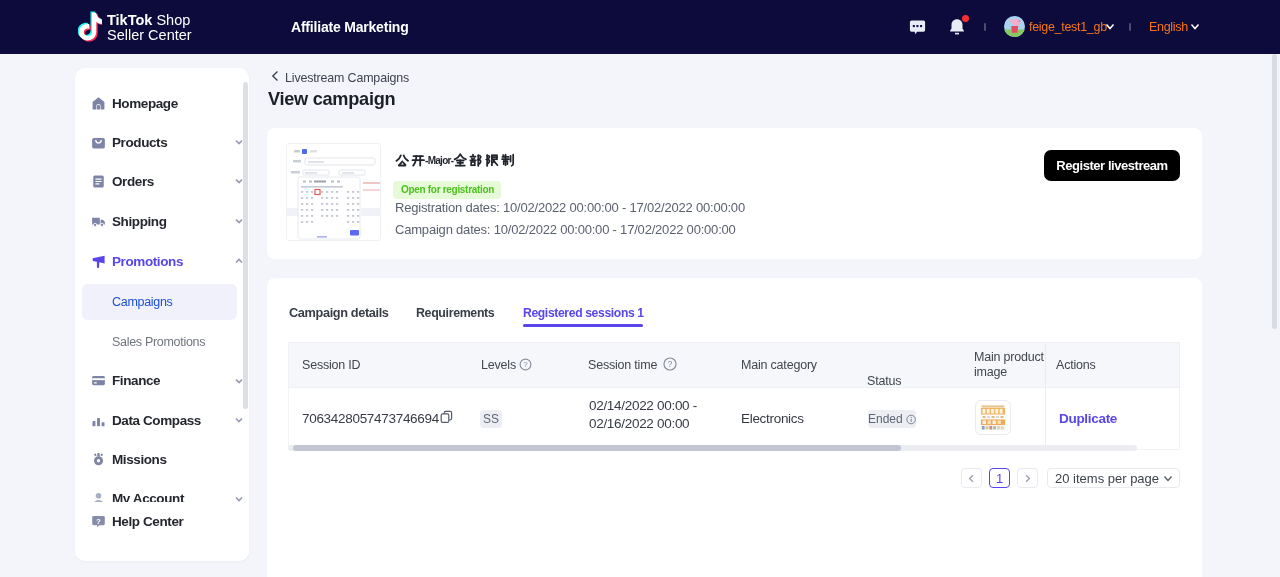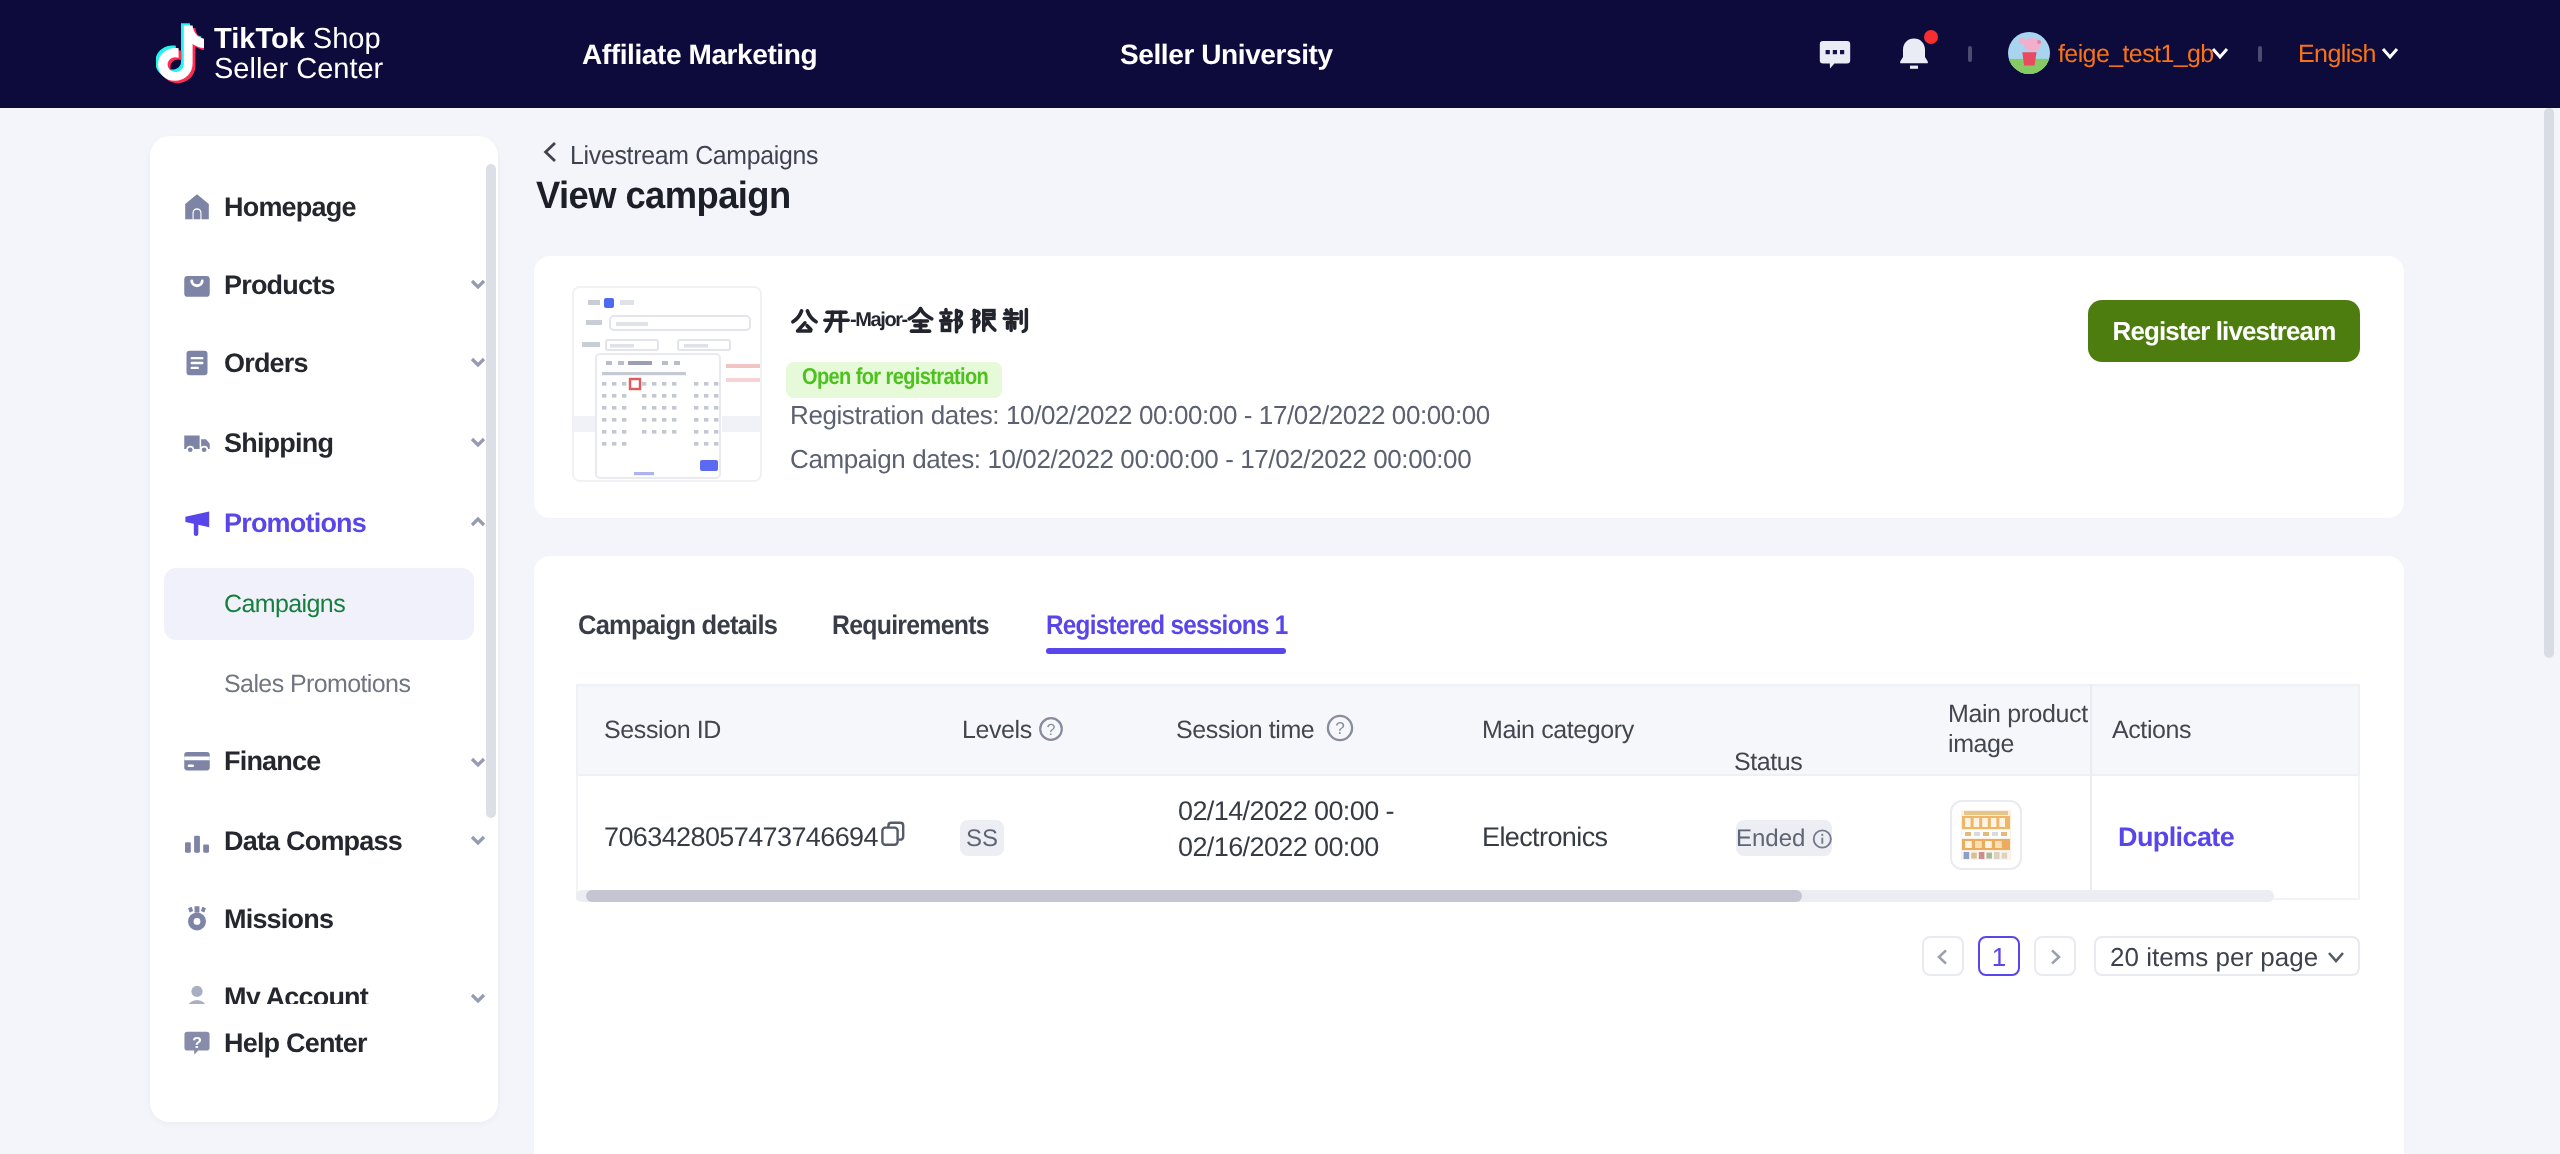--- a/index.html
+++ b/index.html
@@ -25,21 +25,21 @@
   
   #crumb { position:absolute; left:285px; top:70px; font-size:13px; letter-spacing:-0.15px; color:#3e434e; transform:scaleX(0.955); transform-origin:0 0; }
   #title { position:absolute; left:268px; top:88px; font-size:19px; letter-spacing:-0.3px; font-weight:bold; color:#1c1f27; transform:scaleX(0.957); transform-origin:0 0; }
 
   
   #card1 { position:absolute; left:267px; top:128px; width:935px; height:131px; background:#fff; border-radius:8px; }
   #thumb { position:absolute; left:287px; top:144px; width:93px; height:96px; background:#fff; border-radius:3px; box-shadow:0 0 0 1px #f0f1f4; overflow:hidden; }
   #cname { position:absolute; left:395px; top:151.5px; height:17px; font-size:10px; letter-spacing:-0.7px; font-weight:bold; color:#23262e; display:flex; align-items:center; }
   #tag { position:absolute; left:393px; top:181px; height:17.5px; background:#e6f9d8; color:#4cc21d; border-radius:4px; font-size:11.5px; font-weight:bold; letter-spacing:-0.35px; line-height:17.5px; padding:0 0 0 8px; width:108px; white-space:nowrap; }
   .dateline { position:absolute; left:395px; font-size:13px; letter-spacing:-0.2px; color:#5b6170; }
-  #regbtn { position:absolute; left:1044px; top:150px; width:136px; height:31px; background:#4d7c0f; border-radius:7px; color:#fff; font-size:13px; letter-spacing:-0.45px; font-weight:bold; text-align:center; line-height:31px; }
+  #regbtn { position:absolute; left:1044px; top:150px; width:136px; height:31px; background:#000000; border-radius:7px; color:#fff; font-size:13px; letter-spacing:-0.45px; font-weight:bold; text-align:center; line-height:31px; }
 
   
   #card2 { position:absolute; left:267px; top:278px; width:935px; height:299px; background:#fff; border-radius:8px 8px 0 0; }
   .tab { position:absolute; top:305px; font-size:13.5px; font-weight:bold; letter-spacing:-0.4px; color:#383d47; }
   .tab.active { color:#5846eb; }
   #tabline { position:absolute; left:523px; top:324px; width:120px; height:2.5px; background:#5846eb; border-radius:2px; }
   #thead { position:absolute; left:288px; top:342px; width:892px; height:45px; background:#f6f7fa; border:1px solid #eff0f4; border-bottom:none; }
   #tbody { position:absolute; left:288px; top:387px; width:892px; height:63px; background:#fff; border:1px solid #f2f3f6; border-top:1px solid #eff0f4; }
   .th { position:absolute; font-size:12.5px; letter-spacing:-0.2px; color:#42464e; font-weight:normal; }
   .td { position:absolute; font-size:13.5px; letter-spacing:-0.3px; color:#363b44; }
@@ -61,21 +61,20 @@
   <svg class="abs" style="left:78px;top:11px" width="24" height="31" viewBox="0 0 24 31">
     <g>
       <path fill="#25f4ee" transform="translate(-1.4,-1.2)" d="M13.9 1.8 h4.4 c0.3 3.4 2.6 6.1 5.7 6.6 v4.6 c-2.1-0.1-4.1-0.8-5.7-2 v9.7 c0 5.1-4.1 8.7-8.8 8.7 -4.7 0-8.5-3.6-8.5-8.2 0-4.7 3.9-8.2 8.7-8.2 0.5 0 1.1 0 1.6 0.1 v4.8 c-0.5-0.2-1-0.3-1.6-0.3 -2.1 0-3.9 1.6-3.9 3.7 0 2 1.8 3.7 3.9 3.7 2.2 0 4.2-1.6 4.2-3.8 Z"></path>
       <path fill="#fe2c55" transform="translate(1.4,1.2)" d="M13.9 1.8 h4.4 c0.3 3.4 2.6 6.1 5.7 6.6 v4.6 c-2.1-0.1-4.1-0.8-5.7-2 v9.7 c0 5.1-4.1 8.7-8.8 8.7 -4.7 0-8.5-3.6-8.5-8.2 0-4.7 3.9-8.2 8.7-8.2 0.5 0 1.1 0 1.6 0.1 v4.8 c-0.5-0.2-1-0.3-1.6-0.3 -2.1 0-3.9 1.6-3.9 3.7 0 2 1.8 3.7 3.9 3.7 2.2 0 4.2-1.6 4.2-3.8 Z"></path>
       <path fill="#ffffff" d="M13.9 1.8 h4.4 c0.3 3.4 2.6 6.1 5.7 6.6 v4.6 c-2.1-0.1-4.1-0.8-5.7-2 v9.7 c0 5.1-4.1 8.7-8.8 8.7 -4.7 0-8.5-3.6-8.5-8.2 0-4.7 3.9-8.2 8.7-8.2 0.5 0 1.1 0 1.6 0.1 v4.8 c-0.5-0.2-1-0.3-1.6-0.3 -2.1 0-3.9 1.6-3.9 3.7 0 2 1.8 3.7 3.9 3.7 2.2 0 4.2-1.6 4.2-3.8 Z"></path>
     </g>
   </svg>
   <div class="abs" style="left:107px;top:13px;color:#fff;font-size:14.5px;line-height:15px;"><b>TikTok</b> Shop<br>Seller Center</div>
 
   <div class="navlink" style="left:291px;">Affiliate Marketing</div>
-  <div class="navlink" style="left:560px;">Seller University</div>
 
   <svg class="abs" style="left:909px;top:19px" width="17" height="17" viewBox="0 0 17 17">
     <path fill="#e9ebf5" d="M2.5 1.5 h12 a1.6 1.6 0 0 1 1.6 1.6 v8 a1.6 1.6 0 0 1 -1.6 1.6 H8.2 l-2.2 2.6 -0.1-2.6 H2.5 a1.6 1.6 0 0 1 -1.6-1.6 v-8 a1.6 1.6 0 0 1 1.6-1.6 Z"></path>
     <rect x="3.8" y="6" width="2.1" height="2.1" fill="#12114a"></rect>
     <rect x="7.4" y="6" width="2.1" height="2.1" fill="#12114a"></rect>
     <rect x="11" y="6" width="2.1" height="2.1" fill="#12114a"></rect>
   </svg>
 
   <svg class="abs" style="left:948px;top:18px" width="18" height="18" viewBox="0 0 18 18">
     <path fill="#e9ebf5" d="M9 1.2 c3.2 0 5.5 2.4 5.5 5.5 v3.8 l1.4 2.2 v0.9 H2.1 v-0.9 l1.4-2.2 V6.7 c0-3.1 2.3-5.5 5.5-5.5 Z"></path>
@@ -153,21 +152,21 @@
   </div>
   <div class="side-item" style="top:180px;">
     <svg width="15" height="15" viewBox="0 0 16 16">
         <path fill="#5846eb" d="M14.5 1.8 v8.4 L8.7 8.9 v4.9 a1.2 1.2 0 0 1 -2.4 0 V8.4 L1.8 7.4 V4.6 Z"></path>
       </svg>
     <span class="lbl" style="color:#5846eb;">Promotions</span>
     <svg class="chev" viewBox="0 0 10 10">
         <path d="M2 6.5 L5 3.5 L8 6.5" stroke="#959bb1" stroke-width="1.6" fill="none"></path>
       </svg>
   </div>
-  <div class="side-sub" style="top:227px;color:#15803d;">Campaigns</div>
+  <div class="side-sub" style="top:227px;color:#1d4ed8;">Campaigns</div>
   <div class="side-sub" style="top:266.5px;">Sales Promotions</div>
   <div class="side-item" style="top:299.5px;">
     <svg width="15" height="15" viewBox="0 0 16 16">
         <rect x="1.2" y="3.2" width="13.6" height="9.8" rx="1.5" fill="#7d84a6"></rect>
         <rect x="1.2" y="5.6" width="13.6" height="2" fill="#fff"></rect>
         <rect x="3" y="9.8" width="3.4" height="1.4" rx="0.7" fill="#fff"></rect>
       </svg>
     <span class="lbl">Finance</span>
     <svg class="chev" viewBox="0 0 10 10">
         <path d="M2 3.5 L5 6.5 L8 3.5" stroke="#959bb1" stroke-width="1.6" fill="none"></path>

